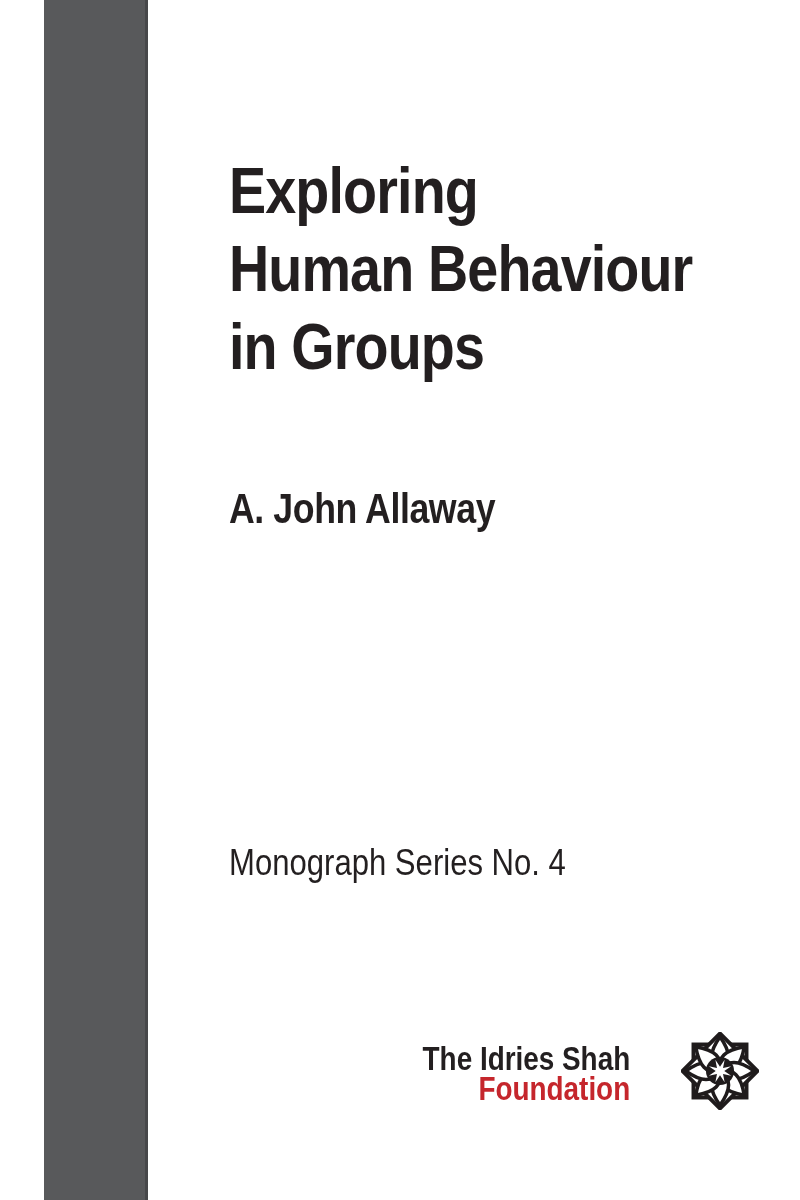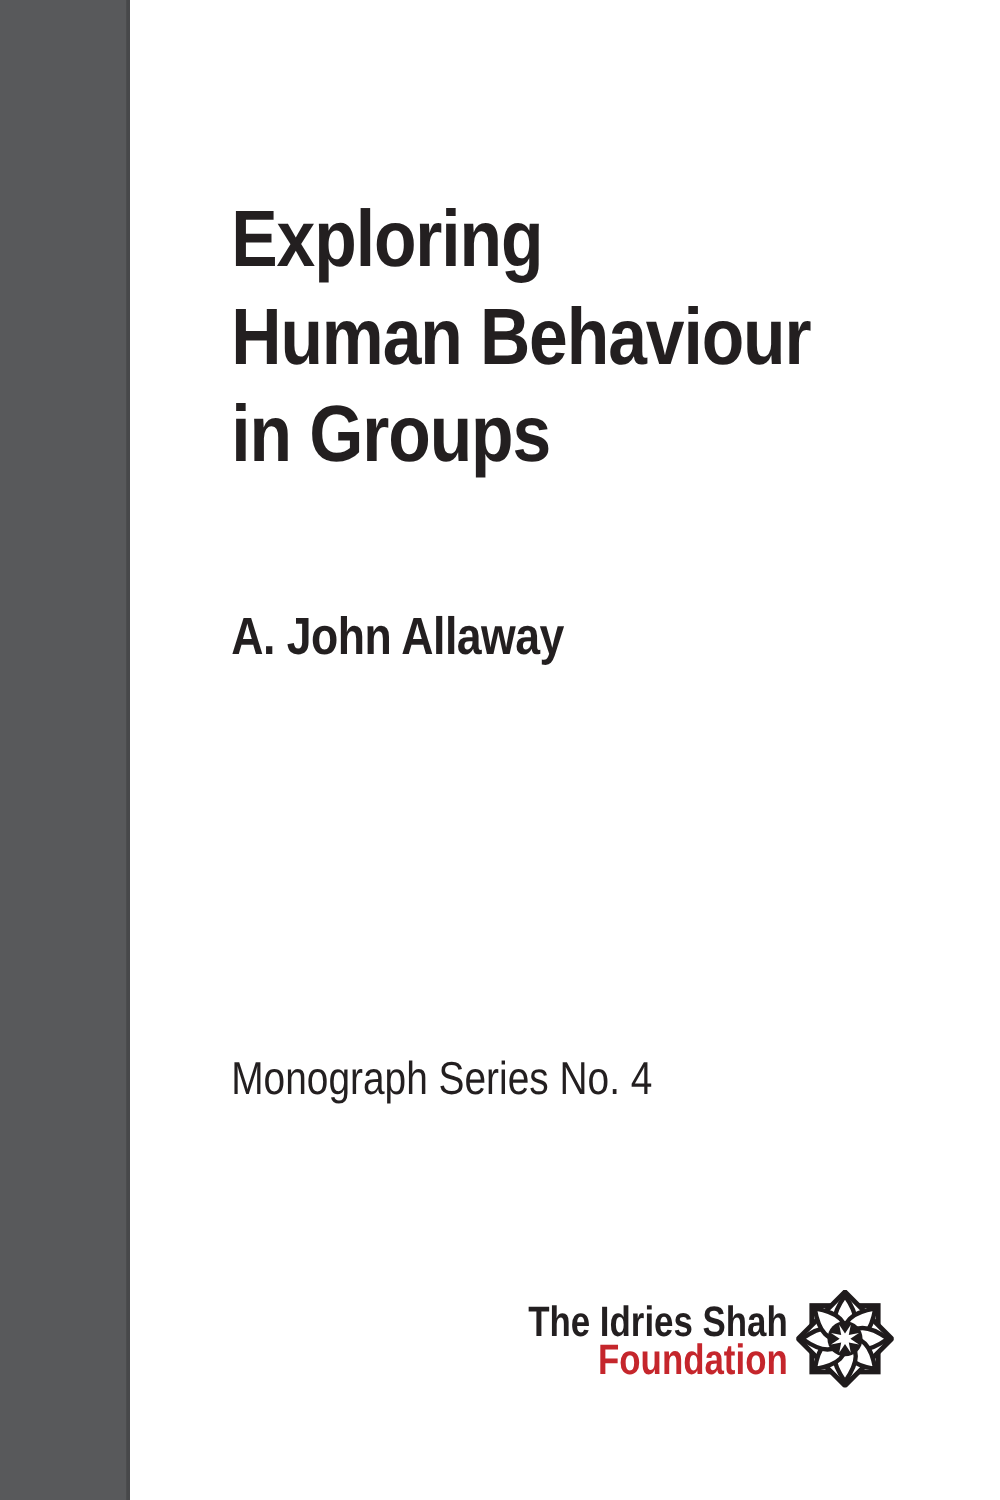--- a/index.html
+++ b/index.html
@@ -3,21 +3,21 @@
 <meta charset="utf-8">
 <style>
   html, body { margin: 0; padding: 0; }
   body {
     width: 800px; height: 1200px;
     background: #ffffff;
     position: relative;
     overflow: hidden;
     font-family: "Liberation Sans", sans-serif;
   }
-  .cover { position: absolute; inset: 0; }
+  .cover { position: absolute; inset: 0; margin-left: 44px; }
 
   .spine {
     position: absolute; left: 0; top: 0;
     width: 101px; height: 1200px;
     background: #58595b;
     border-right: 3px solid #47484a;
   }
 
   .title {
     position: absolute; left: 185px; top: 152px;

